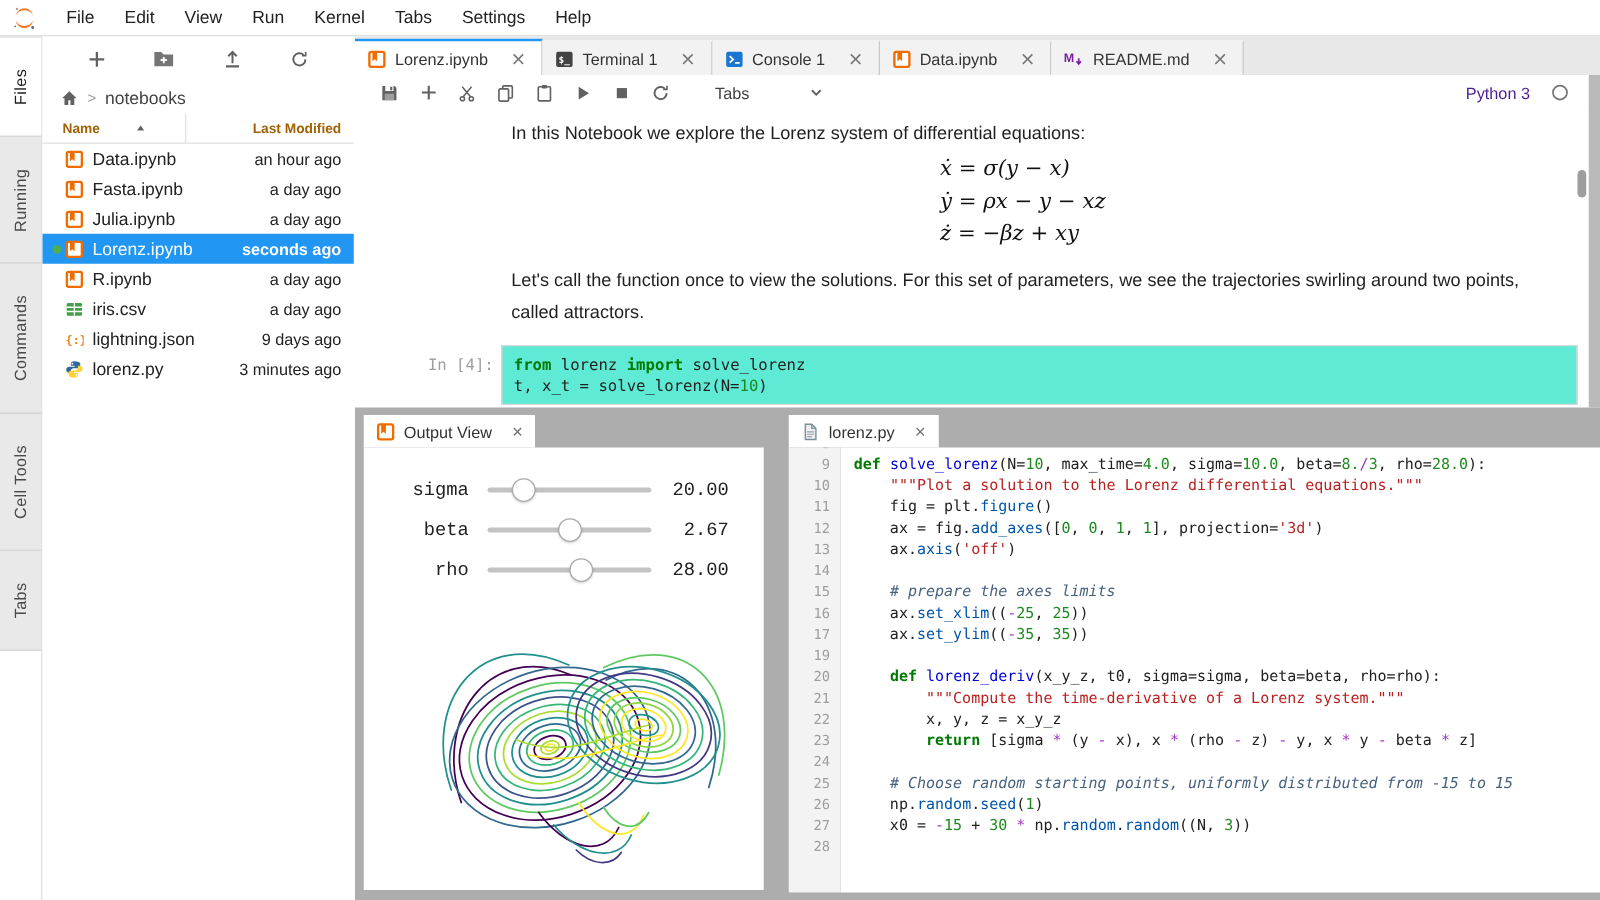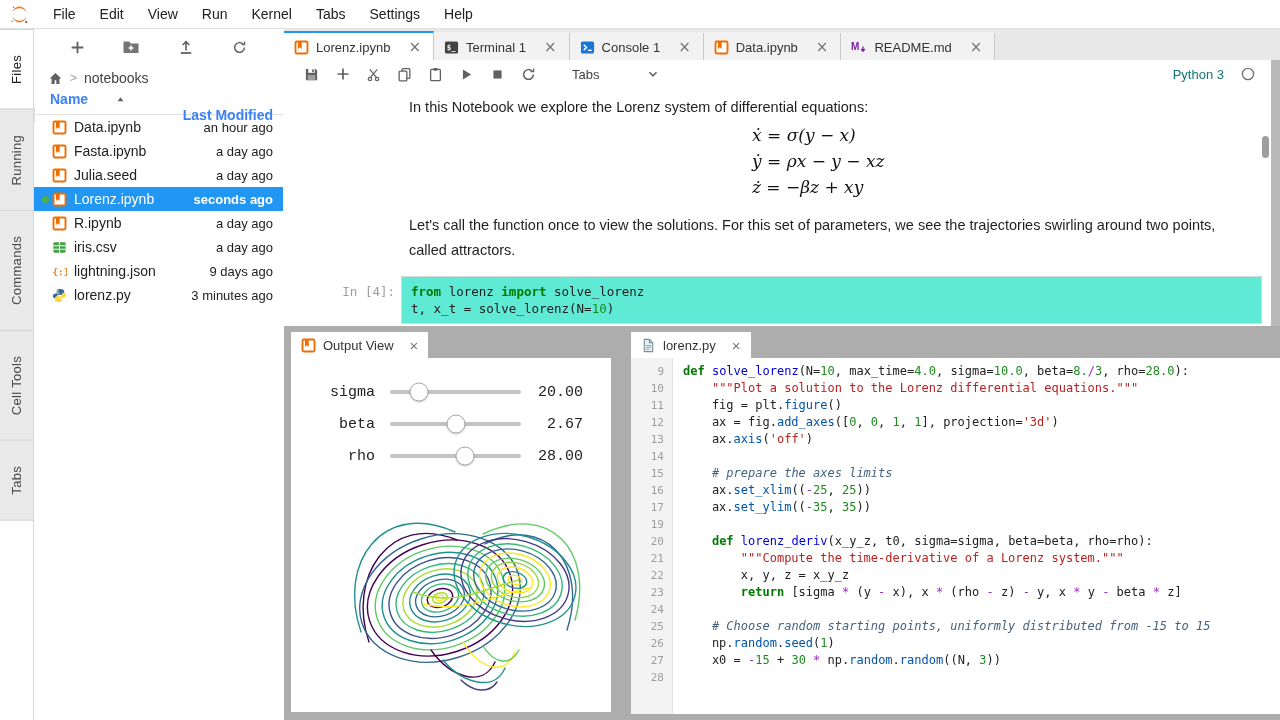--- a/index.html
+++ b/index.html
@@ -24,21 +24,21 @@
 
   
   .fb{position:absolute;top:29px;left:34px;width:249px;bottom:0;background:#fff;}
   .fb-toolbar{height:36px;display:flex;align-items:center;justify-content:space-around;padding:0 16px;}
   .toolbtn{background:none;border:none;width:26px;height:26px;display:flex;align-items:center;
            justify-content:center;cursor:pointer;padding:0;}
   .breadcrumb{height:26px;display:flex;align-items:center;padding-left:14px;font-size:14px;
               color:#424242;gap:7px;}
   .crumb-sep{color:#9e9e9e;font-size:12px;}
   .fb-header{height:23px;display:flex;align-items:stretch;border-bottom:1px solid #e0e0e0;
-             font-size:14px;color:#3b82f6;font-weight:600;flex-direction:column;}
+             font-size:11px;color:#a16207;font-weight:600;}
   .col-name{width:114px;display:flex;align-items:center;padding-left:16px;gap:28px;box-sizing:border-box;}
   .col-mod{flex:1;display:flex;align-items:center;justify-content:flex-end;padding-right:10px;
            border-left:1px solid #e0e0e0;}
   .file-row{height:24px;display:flex;align-items:center;font-size:14px;color:#212121;
             padding-left:6px;cursor:pointer;}
   .file-row .run-dot{width:11px;flex:none;display:flex;justify-content:center;}
   .file-row .run-dot i{width:7px;height:7px;border-radius:50%;background:#4caf50;display:none;}
   .file-row.running .run-dot i{display:block;}
   .file-row .ficon{width:16px;flex:none;margin-right:7px;}
   .file-row .fname{flex:1;white-space:nowrap;overflow:hidden;}
@@ -56,21 +56,21 @@
   .mtab .label{margin:0 16px 0 7px;white-space:nowrap;}
   .mtab .close{color:#757575;font-size:15px;font-family:"DejaVu Sans",sans-serif;padding:0 2px;}
   .mtab.active{background:#fff;border-top:2px solid #2196f3;height:30px;margin-bottom:-1px;}
 
   .nbtoolbar{position:absolute;top:31px;left:0;right:0;height:28px;background:#fff;
              border-bottom:1px solid #e3e3e3;display:flex;align-items:center;padding-left:12px;}
   .nbtoolbar .toolbtn{width:31px;height:24px;}
   .celltype{margin-left:28px;font-size:13px;color:#424242;}
   .ct-caret{margin-left:48px;}
   .flex1{flex:1;}
-  .kernel-name{font-size:13px;color:#0f766e;margin-right:17px;}
+  .kernel-name{font-size:13px;color:#4c1d95;margin-right:17px;}
   .kernel-status{margin-right:25px;}
 
   
   .nbcontent{position:absolute;top:59px;left:0;right:9px;height:238px;background:#fff;overflow:hidden;}
   .md{font-size:14.5px;color:#1f1f1f;}
   .intro{margin:11px 20px 0 125px;}
   .eqs{width:max-content;margin:7px 0 0 468px;}
   .eq{font-family:"DejaVu Serif",serif;font-style:italic;font-size:17px;line-height:26px;color:#111;}
   .bodytext{margin:13px 20px 0 125px;line-height:25px;max-width:862px;}
   .cellrow{margin-top:13px;display:flex;}
@@ -228,21 +228,21 @@
     <span class="fmod">a day ago</span>
   </div>
         <div class="file-row">
     <span class="run-dot"></span>
     <span class="icon ficon">
             <svg width="15" height="15" viewBox="0 0 16 16">
               <rect x="1.6" y="1.6" width="12.8" height="12.8" rx="1.6" fill="#fff" stroke="#ef6c00" stroke-width="2"></rect>
               <path d="M4.2 1.6h4v8L6.2 7.8 4.2 9.6z" fill="#ef6c00"></path>
             </svg>
           </span>
-    <span class="fname">Julia.seed</span>
+    <span class="fname">Julia.ipynb</span>
     <span class="fmod">a day ago</span>
   </div>
         <div class="file-row selected running">
     <span class="run-dot">
             <i></i>
           </span>
     <span class="icon ficon">
             <svg width="15" height="15" viewBox="0 0 16 16">
               <rect x="1.6" y="1.6" width="12.8" height="12.8" rx="1.6" fill="#fff" stroke="#ef6c00" stroke-width="2"></rect>
               <path d="M4.2 1.6h4v8L6.2 7.8 4.2 9.6z" fill="#ef6c00"></path>

